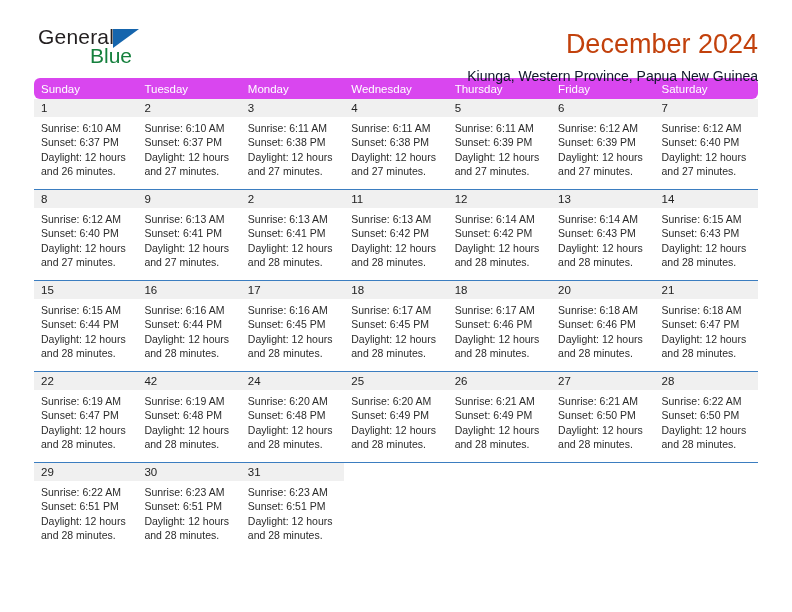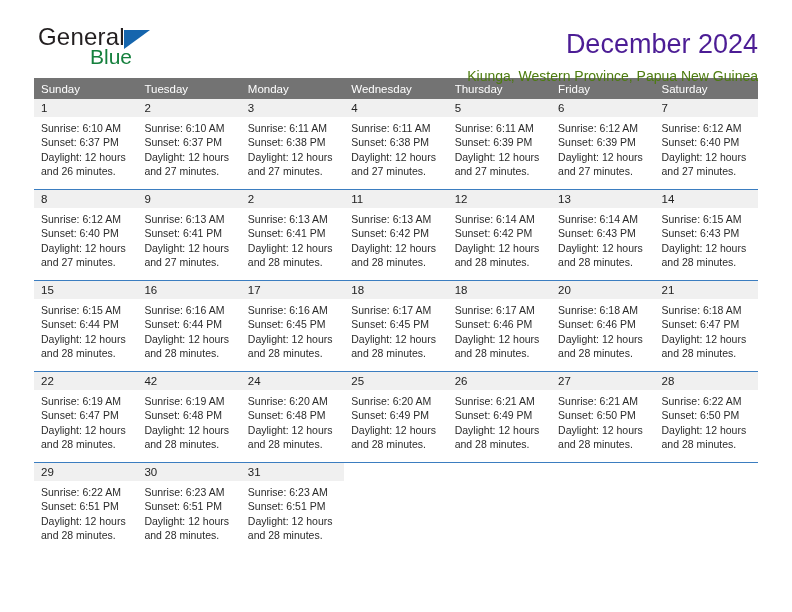--- a/index.html
+++ b/index.html
@@ -30,21 +30,21 @@
     padding-top: 26px;
     height: 72px;
   }
   .logo {
     position: relative;
     width: 160px;
     height: 52px;
     padding-left: 4px;
   }
   .logo-general {
-    font-size: 24px;
+    font-size: 21px;
     color: #231f20;
     letter-spacing: .2px;
     line-height: 22px;
     display: inline-block;
   }
   .logo-tri {
     display: inline-block;
     width: 0;
     height: 0;
     border-left: 26px solid #1565ad;
@@ -59,44 +59,45 @@
     display: block;
     margin-top: -3px;
     margin-left: 52px;
   }
   .title-wrap {
     text-align: right;
     padding-top: 2px;
   }
   .cal-title {
     font-size: 27px;
-    color: #4c1d95;
+    color: #c2410c;
     line-height: 32px;
     font-weight: normal;
     margin: 0;
     white-space: nowrap;
   }
   .cal-subtitle {
     font-size: 14px;
-    color: #4d7c0f;
+    color: #0f172a;
     line-height: 20px;
     margin: 6px 0 0 0;
     font-weight: normal;
     white-space: nowrap;
     text-align: right;
   }
 
   
   .calendar {
     width: 724px;
     margin-top: 6px;
   }
   .dow-row {
     display: flex;
-    background: #737373;
+    background: #d946ef;
+    border-radius: 6px;
   }
   .dow {
     flex: 1 1 0;
     color: #ffffff;
     font-size: 11.5px;
     line-height: 20px;
     padding: 1px 0 1px 7px;
     height: 21px;
     white-space: nowrap;
   }

